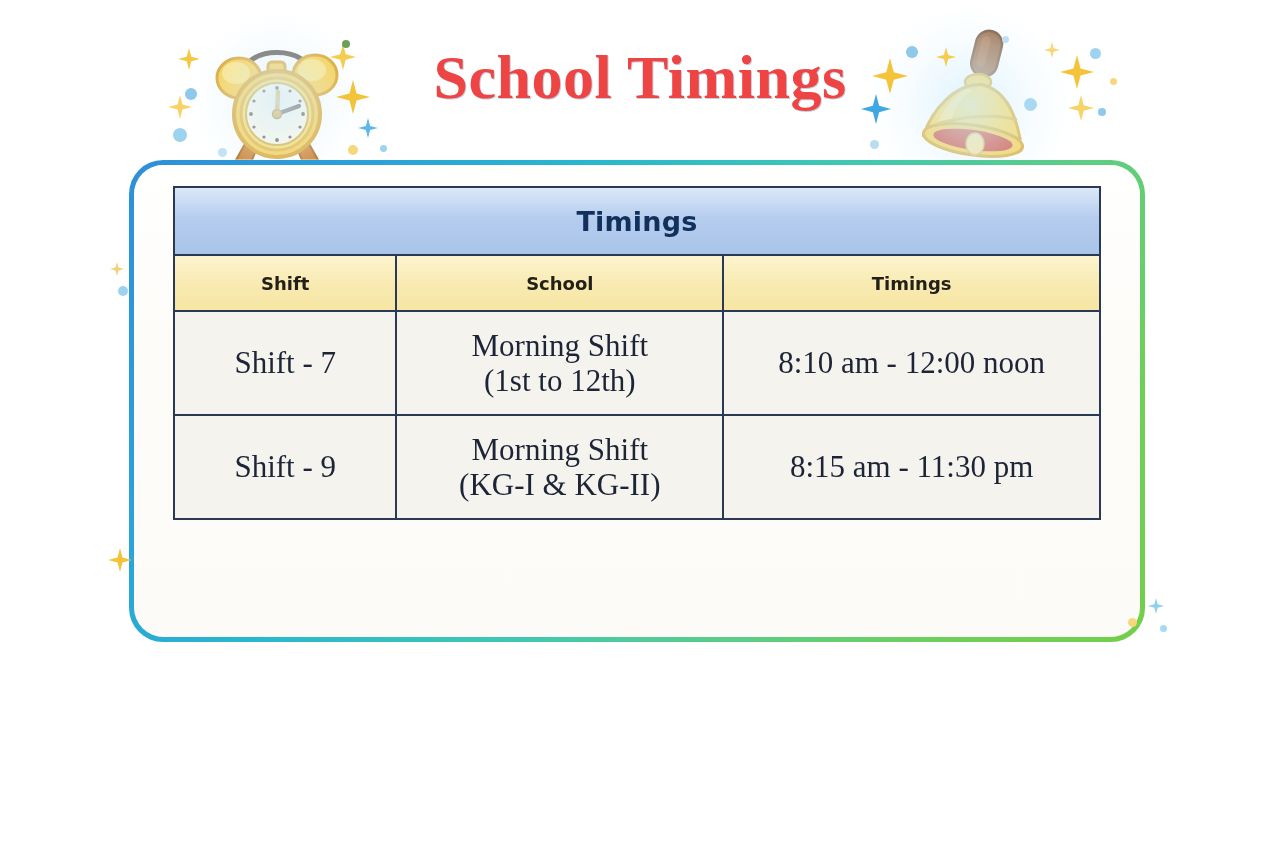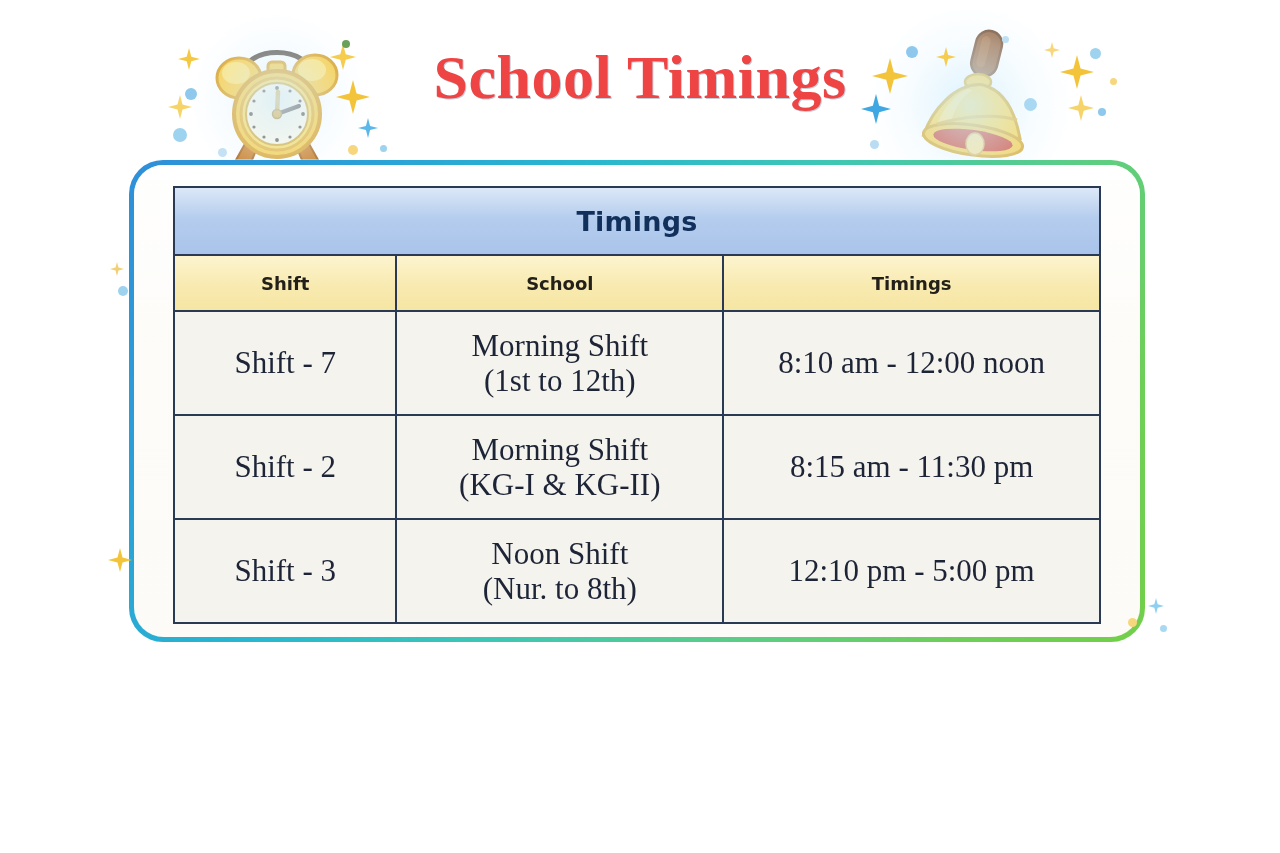--- a/index.html
+++ b/index.html
@@ -364,38 +364,28 @@
           <td>Shift - 7</td>
           <td>
             <span class="cell-two-line">
               <span class="l1">Morning Shift</span>
               <span class="l2">(1st to 12th)</span>
             </span>
           </td>
           <td>8:10 am - 12:00 noon</td>
         </tr>
         <tr class="body-row">
-          <td>Shift - 2</td>
+          <td>Shift - 9</td>
           <td>
             <span class="cell-two-line">
               <span class="l1">Morning Shift</span>
               <span class="l2">(KG-I &amp; KG-II)</span>
             </span>
           </td>
           <td>8:15 am - 11:30 pm</td>
-        </tr>
-        <tr class="body-row">
-          <td>Shift - 3</td>
-          <td>
-            <span class="cell-two-line">
-              <span class="l1">Noon Shift</span>
-              <span class="l2">(Nur. to 8th)</span>
-            </span>
-          </td>
-          <td>12:10 pm - 5:00 pm</td>
         </tr>
       </tbody>
     </table>
   </div>
 </div>
 
 <div class="spark" style="left:110px;top:262px;">
   <svg width="14" height="14" viewBox="0 0 22 22">
       <path d="M11 0 L13.3 8.7 L22 11 L13.3 13.3 L11 22 L8.7 13.3 L0 11 L8.7 8.7 Z" fill="#f2cf74"></path>
     </svg>

